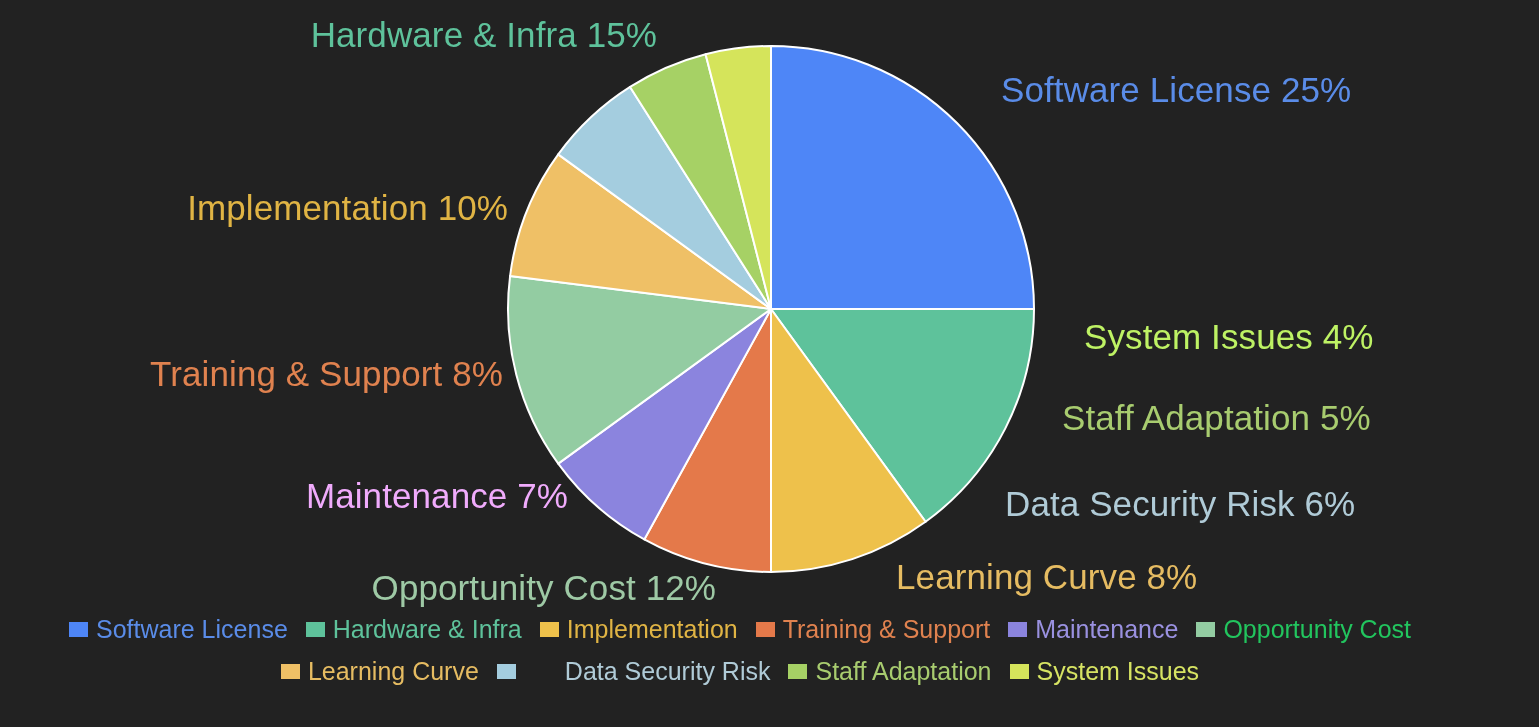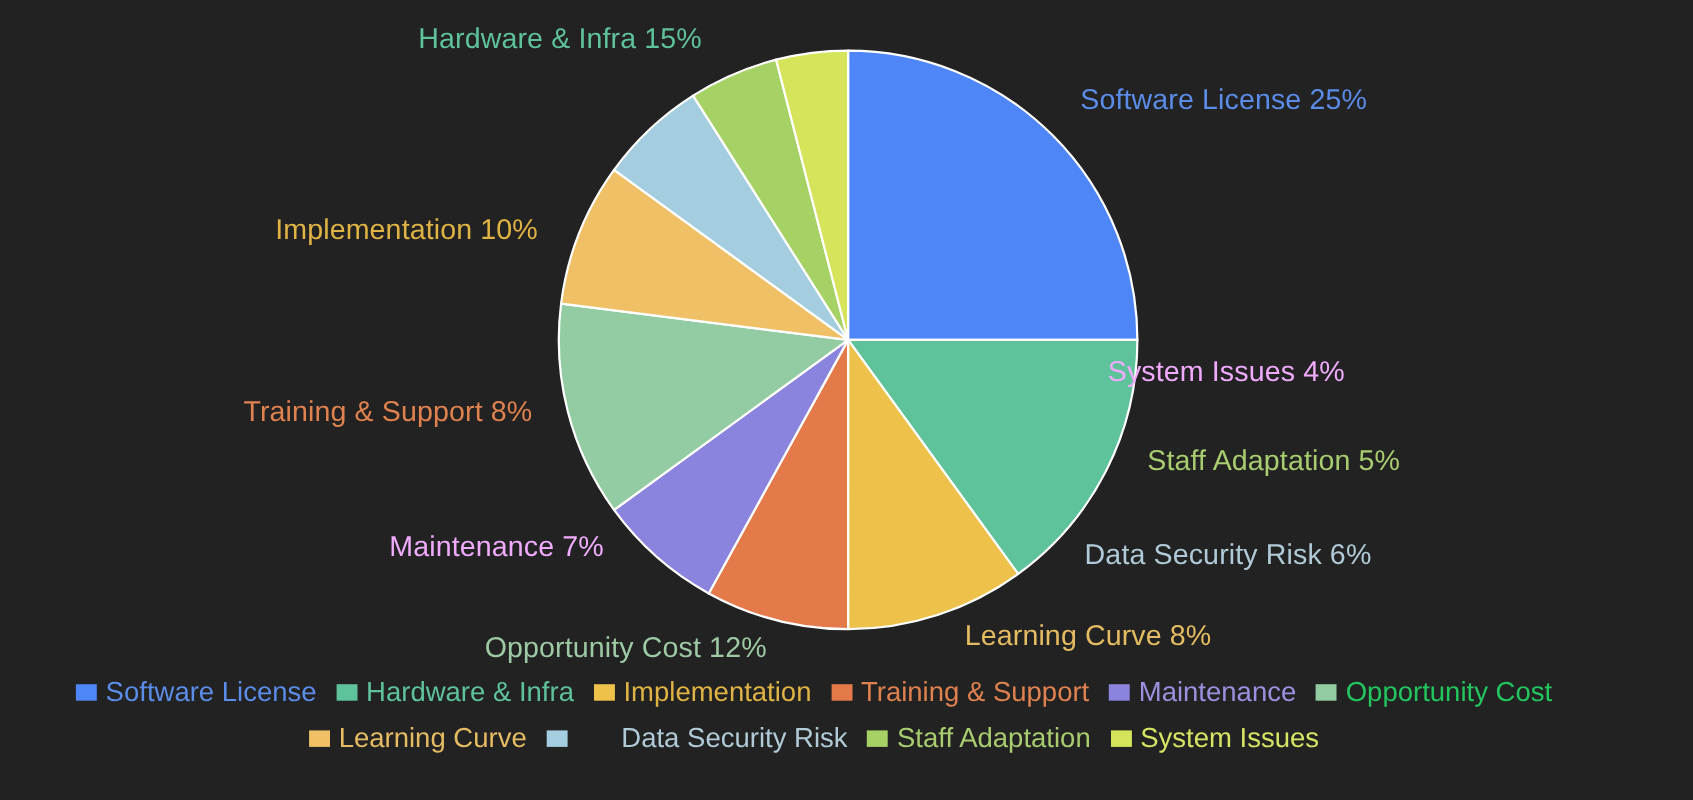--- a/index.html
+++ b/index.html
@@ -31,24 +31,25 @@
   }
   #pie-svg {
     position: absolute;
     left: 0;
     top: 0;
   }
 
   
   .slice-label {
     position: absolute;
-    font-size: 26px;
+    font-size: 35px;
     line-height: 30px;
     white-space: nowrap;
     letter-spacing: 0.1px;
+    padding-left: 19px;
   }
   .slice-label.right { text-align: left; }
   .slice-label.left  { text-align: right; }
 
   
   #legend {
     position: absolute;
     left: 0;
     top: 608px;
     width: 1480px;
@@ -102,21 +103,21 @@
     <div id="slice-labels">
         <div class="slice-label right" style="top: 75px; left: 982px; color: rgb(90, 140, 232);">Software License 25%</div>
         <div class="slice-label left" style="top: 20px; left: 0px; width: 638px; color: rgb(94, 194, 155);">Hardware &amp; Infra 15%</div>
         <div class="slice-label left" style="top: 193px; left: 0px; width: 489px; color: rgb(224, 180, 68);">Implementation 10%</div>
         <div class="slice-label left" style="top: 359px; left: 0px; width: 484px; color: rgb(224, 130, 79);">Training &amp; Support 8%</div>
         <div class="slice-label left" style="top: 481px; left: 0px; width: 549px; color: #f0abfc; text-align: right;">Maintenance 7%</div>
         <div class="slice-label left" style="top: 573px; left: 0px; width: 697px; color: rgb(158, 201, 165);">Opportunity Cost 12%</div>
         <div class="slice-label right" style="top: 562px; left: 877px; color: rgb(230, 188, 98);">Learning Curve 8%</div>
         <div class="slice-label right" style="top: 489px; left: 986px; color: rgb(176, 203, 215);">Data Security Risk 6%</div>
         <div class="slice-label right" style="top: 403px; left: 1043px; color: rgb(168, 204, 111);">Staff Adaptation 5%</div>
-        <div class="slice-label right" style="top: 322px; left: 1007px; color: #f0abfc;">System Issues 4%</div>
+        <div class="slice-label right" style="top: 322px; left: 1065px; color: #bef264;">System Issues 4%</div>
       </div>
   </div>
 
   <div id="legend">
     <div class="legend-row" id="legend-row-0">
         <div class="legend-item">
           <span class="legend-swatch" style="background: rgb(78, 134, 247);"></span>
           <span class="legend-text" style="color: rgb(90, 140, 232);">Software License</span>
         </div>
         <div class="legend-item">

